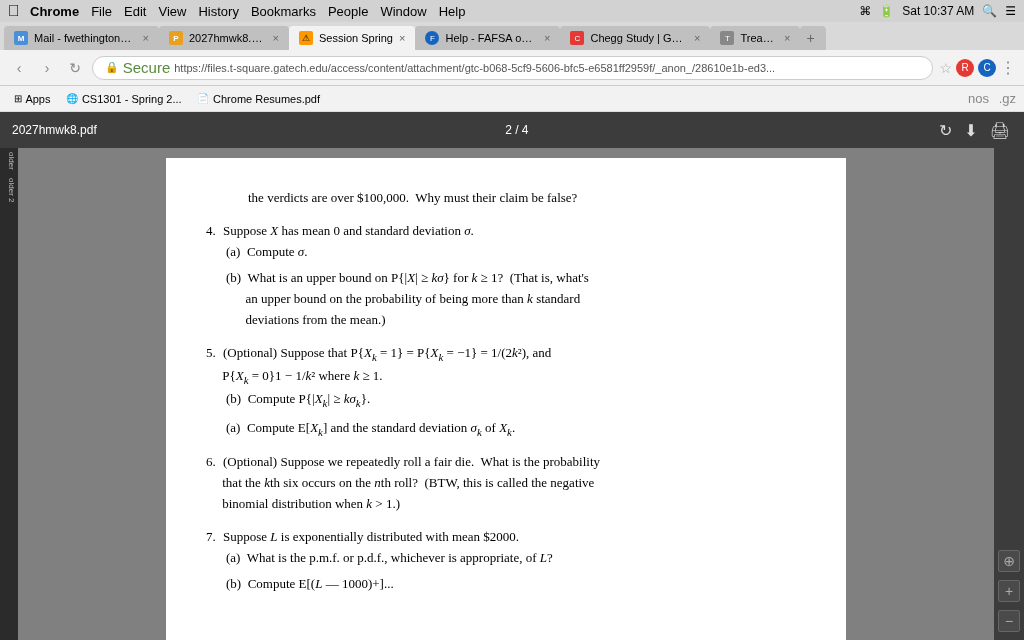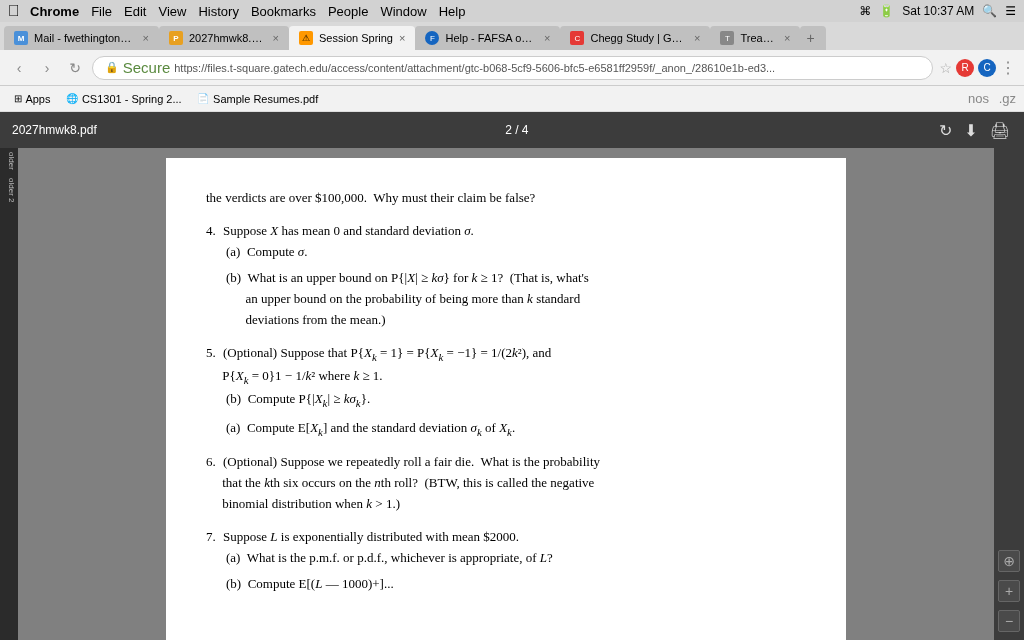--- a/index.html
+++ b/index.html
@@ -284,21 +284,21 @@
   <div class="bookmark-item">
     <span class="bookmark-icon">⊞</span>
     <span>Apps</span>
   </div>
   <div class="bookmark-item">
     <span class="bookmark-icon" style="color:#e53935;">🌐</span>
     <span>CS1301 - Spring 2...</span>
   </div>
   <div class="bookmark-item">
     <span class="bookmark-icon">📄</span>
-    <span>Sample Resumes.pdf</span>
+    <span>Chrome Resumes.pdf</span>
   </div>
   <div style="margin-left:auto;font-size:13px;color:#888;">
     <span>nos</span>
     <span style="margin-left:6px;">.gz</span>
   </div>
 </div>
 
 <div class="pdf-toolbar">
   <span class="pdf-title">2027hmwk8.pdf</span>
   <span class="pdf-page-info">2 / 4</span>
@@ -311,21 +311,21 @@
 
 <div class="content-area">
 
   <div class="left-sidebar">
     <span class="sidebar-text" style="font-size:8px;color:#bbb;">older</span>
     <span class="sidebar-text" style="font-size:8px;color:#bbb;margin-top:4px;">older 2</span>
   </div>
 
   <div class="pdf-viewer">
     <div class="pdf-page">
-      <p style="margin-bottom:12px;">the verdicts are over $100,000.&nbsp; Why must their claim be false?</p>
+      <p style="margin-bottom:12px;margin-left:42px;">the verdicts are over $100,000.&nbsp; Why must their claim be false?</p>
 
       <div class="pdf-problem">
         <p><span style="margin-right:4px;">4.</span> Suppose <em>X</em> has mean 0 and standard deviation <em>σ</em>.</p>
         <div class="pdf-subproblem">
           <p>(a)&nbsp; Compute <em>σ</em>.</p>
         </div>
         <div class="pdf-subproblem">
           <p>(b)&nbsp; What is an upper bound on P{|<em>X</em>| ≥ <em>kσ</em>} for <em>k</em> ≥ 1?&nbsp; (That is, what's<br>&nbsp;&nbsp;&nbsp;&nbsp;&nbsp; an upper bound on the probability of being more than <em>k</em> standard<br>&nbsp;&nbsp;&nbsp;&nbsp;&nbsp; deviations from the mean.)</p>
         </div>
       </div>

